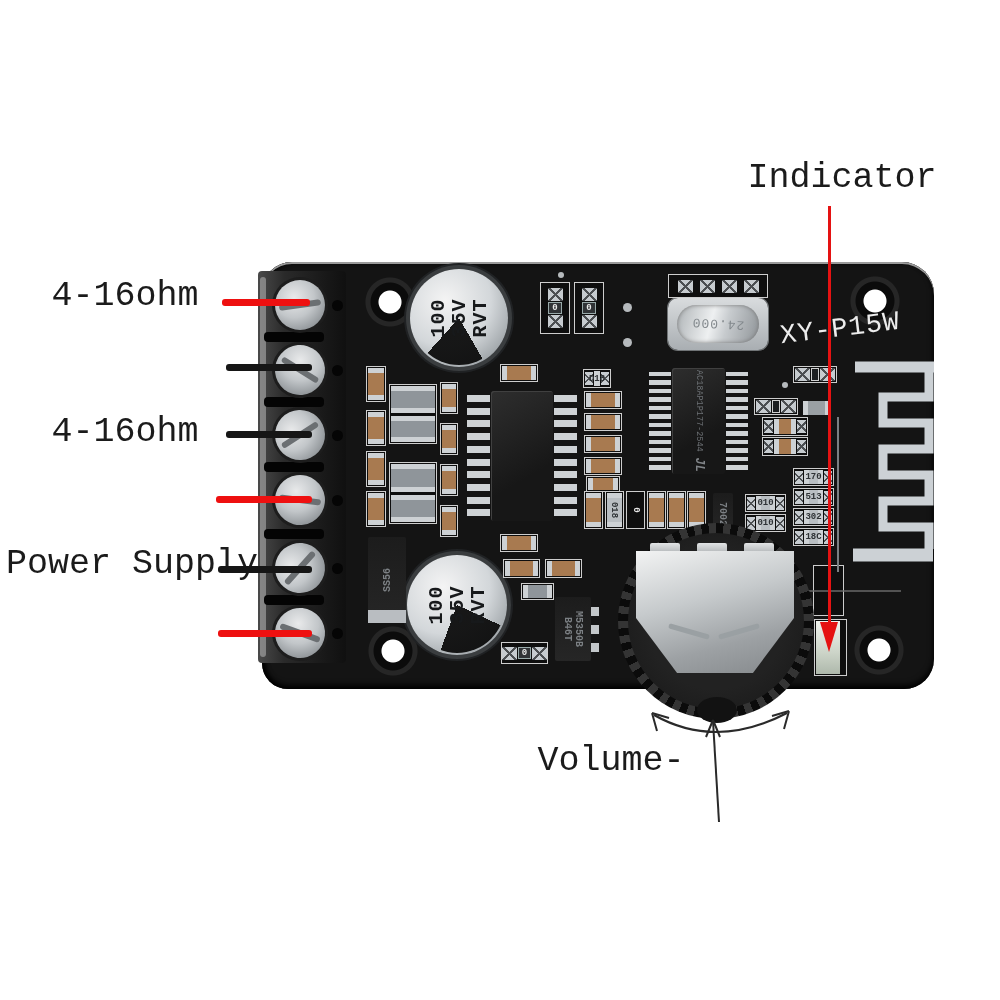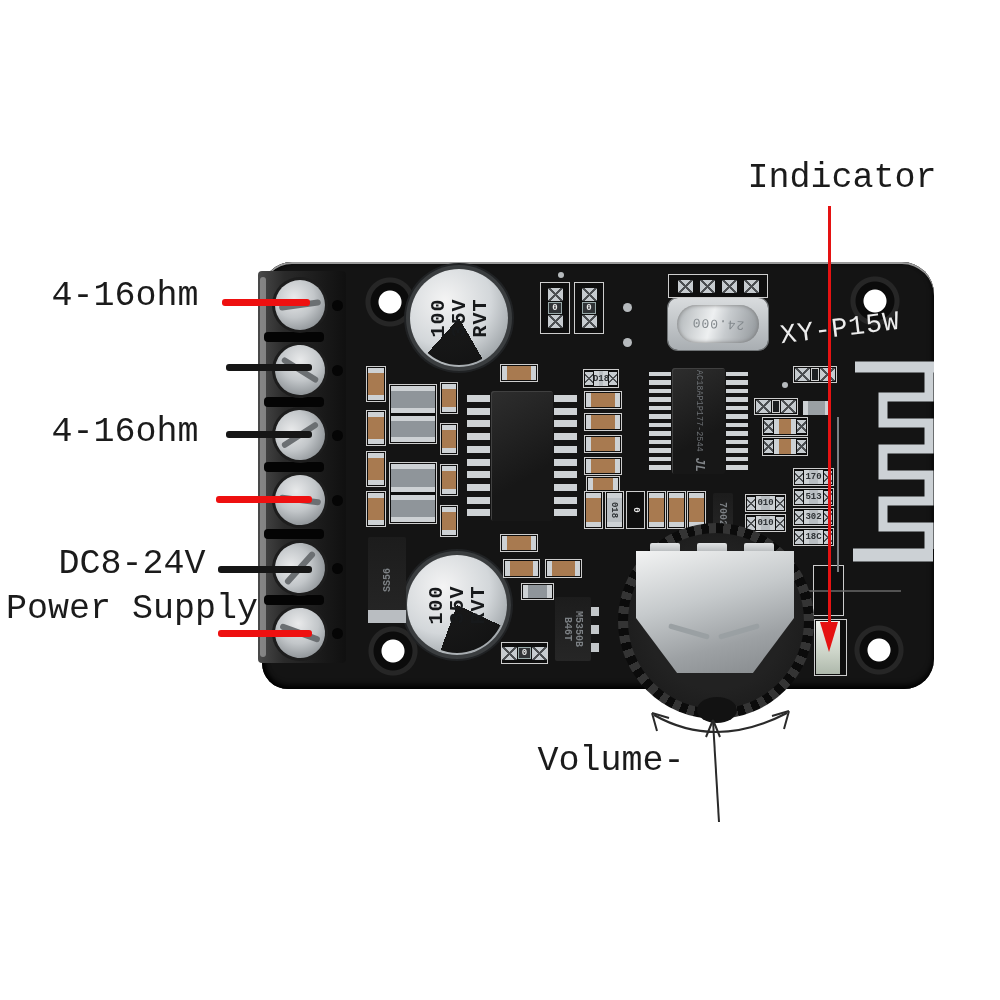--- a/index.html
+++ b/index.html
@@ -213,21 +213,21 @@
     <div class="uV" style="left:178px;top:161px;width:18px;height:32px;">
         <i class="chip cbrown"></i>
       </div>
     <div class="uV" style="left:178px;top:202px;width:18px;height:32px;">
         <i class="chip cbrown"></i>
       </div>
     <div class="uV" style="left:178px;top:243px;width:18px;height:32px;">
         <i class="chip cbrown"></i>
       </div>
 
-    <div class="uH" style="left:321px;top:107px;width:36px;height:19px;text-decoration:underline;">
+    <div class="uH" style="left:321px;top:107px;width:28px;height:19px;text-decoration:underline;">
         <span class="xpad" style="width:8px;"></span>
         <i class="chip cpale"></i>
         <span class="xpad" style="width:8px;"></span>
         <b class="m">D18</b>
       </div>
     <div class="uH" style="left:322px;top:129px;width:38px;height:18px;">
         <i class="chip cbrown"></i>
       </div>
     <div class="uH" style="left:322px;top:151px;width:38px;height:18px;">
         <i class="chip cbrown"></i>
@@ -388,21 +388,20 @@
 
   <div class="ann" style="left:744px;top:156px;width:196px;">Indicator</div>
 
   <div class="ann" style="left:18px;top:274px;width:214px;">
     <div>4-16ohm</div>
   </div>
   <div class="ann" style="left:18px;top:410px;width:214px;">
     <div>4-16ohm</div>
   </div>
   <div class="ann" style="left:2px;top:542px;width:260px;">
-    <div>DC8-24V</div>
     <div>Power Supply</div>
   </div>
 
   <div class="ann" style="left:536px;top:739px;width:150px;">Volume-</div>
 
   <div class="wire wred" style="left:222px;top:299px;width:88px;"></div>
   <div class="wire wblk" style="left:226px;top:364px;width:86px;"></div>
   <div class="wire wblk" style="left:226px;top:431px;width:86px;"></div>
   <div class="wire wred" style="left:216px;top:496px;width:96px;"></div>
   <div class="wire wblk" style="left:218px;top:566px;width:94px;"></div>

